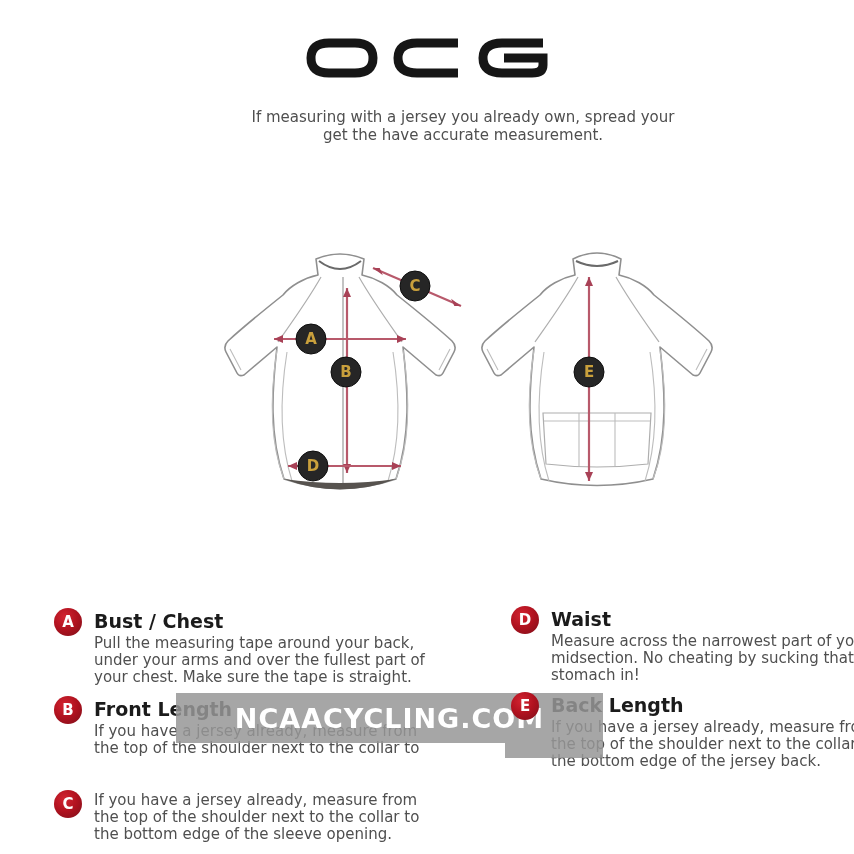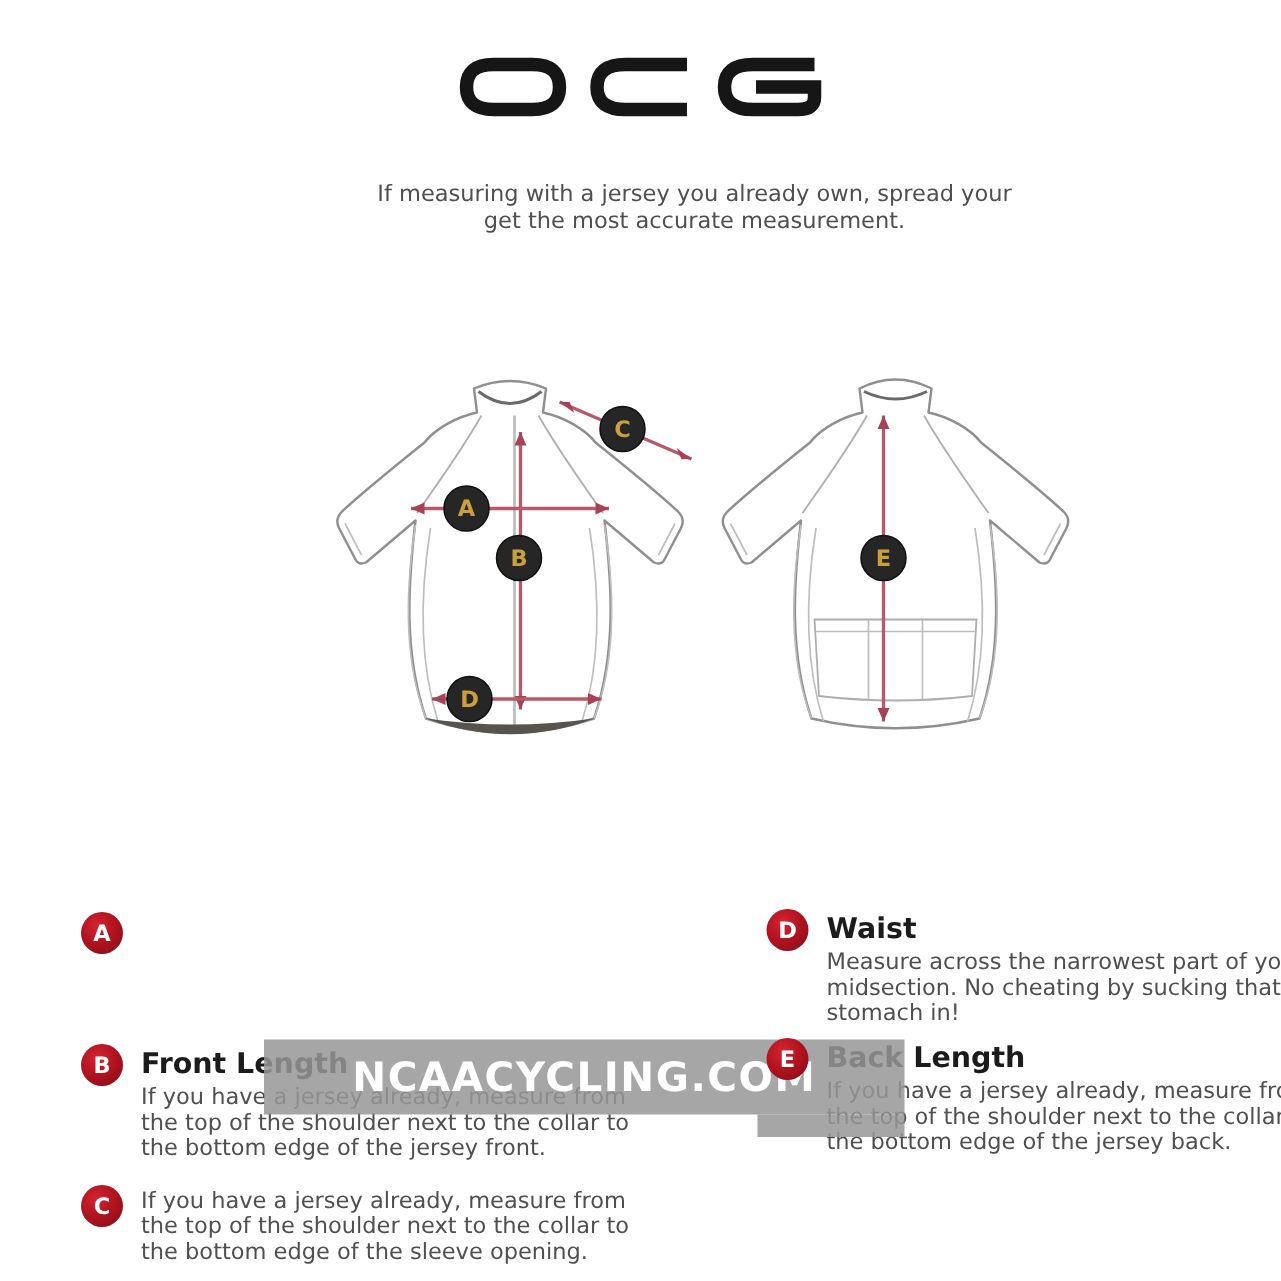--- a/index.html
+++ b/index.html
@@ -6,21 +6,21 @@
   body{
     width:854px;height:854px;position:relative;overflow:hidden;
     background:#ffffff;
     font-family:"DejaVu Sans", sans-serif;
   }
   .abs{position:absolute;}
   
   .logo{left:303px;top:36px;width:248px;height:46px;}
   
   .intro{left:163px;top:108px;width:600px;text-align:center;color:#4f4f4f;
-         font-size:15px;line-height:18px;margin-top:12px;}
+         font-size:15px;line-height:18px;}
   
   .diagram{left:180px;top:230px;width:600px;height:290px;}
   
   .section{position:absolute;display:flex;gap:12px;align-items:flex-start;}
   .badge{width:28px;height:28px;border-radius:50%;flex:0 0 28px;margin-top:-2px;
          background:radial-gradient(circle at 38% 32%, #d32431 0%, #b0121f 48%, #7c0f1a 100%);
          color:#ffffff;font-weight:bold;font-size:15px;display:flex;align-items:center;justify-content:center;
          position:relative;z-index:3;}
   .sec-title{font-size:19px;line-height:22px;font-weight:bold;color:#1b1b1b;margin-bottom:3px;white-space:nowrap;}
   .sec-line{font-size:15px;line-height:17px;color:#4f4f4f;white-space:nowrap;}
@@ -52,21 +52,21 @@
 <svg class="abs logo" viewBox="0 0 248 46" role="img" aria-label="OCG">
   <g fill="none" stroke="#161616" stroke-width="9">
     <path d="M 26 7 H 52 Q 70 7 70 22 Q 70 37 52 37 H 26 Q 8 37 8 22 Q 8 7 26 7 Z"></path>
     <path d="M 155 7 H 114 Q 95 7 95 22 Q 95 37 114 37 H 155"></path>
     <path d="M 240 7 H 199 Q 180 7 180 22 Q 180 37 199 37 H 229 Q 240 37 240 29 V 22 H 201"></path>
   </g>
 </svg>
 
 <div class="abs intro">
   <div>If measuring with a jersey you already own, spread your</div>
-  <div>get the most accurate measurement.</div>
+  <div>get the have accurate measurement.</div>
 </div>
 
 <svg class="abs diagram" viewBox="0 0 600 290">
 
   <g>
     <path class="jersey" d="M 138 45 C 124 48 110 56 103 65 C 88 77 62 98 48 111 Q 43 116 46 122 L 57 143 Q 59 147 64 145 L 97 117 C 92 160 89 205 104 249 Q 160 268 216 249 C 231 205 228 160 223 117 L 256 145 Q 261 147 263 143 L 274 122 Q 277 116 272 111 C 258 98 232 77 217 65 C 210 56 196 48 182 45 L 184 29 Q 160 19 136 29 Z"></path>
     <path class="collar-in" d="M 139 31 Q 160 47 181 31"></path>
     <path class="seam" d="M 141 47 C 128 70 112 92 98 112"></path>
     <path class="seam" d="M 179 47 C 192 70 208 92 222 112"></path>
     <path class="zip" d="M 163 47 L 163 258"></path>
@@ -121,29 +121,34 @@
     <text class="mk-letter" x="235" y="61">C</text>
     <circle class="mk" cx="133" cy="236" r="15"></circle>
     <text class="mk-letter" x="133" y="241">D</text>
     <circle class="mk" cx="409" cy="142" r="15"></circle>
     <text class="mk-letter" x="409" y="147">E</text>
   </g>
 </svg>
 
 <div class="section sec-a">
   <div class="badge">A</div>
+  <div>
+    <div class="sec-title">Bust / Chest</div>
+    <div class="sec-line">Pull the measuring tape around your back,</div>
+    <div class="sec-line">under your arms and over the fullest part of</div>
+    <div class="sec-line">your chest. Make sure the tape is straight.</div>
+  </div>
 </div>
 
 <div class="section sec-b">
   <div class="badge">B</div>
   <div>
     <div class="sec-title">Front Length</div>
     <div class="sec-line">If you have a jersey already, measure from</div>
     <div class="sec-line">the top of the shoulder next to the collar to</div>
-    <div class="sec-line">the bottom edge of the jersey front.</div>
   </div>
 </div>
 
 <div class="section sec-c">
   <div class="badge">C</div>
   <div>
     <div class="sec-line">If you have a jersey already, measure from</div>
     <div class="sec-line">the top of the shoulder next to the collar to</div>
     <div class="sec-line">the bottom edge of the sleeve opening.</div>
   </div>

